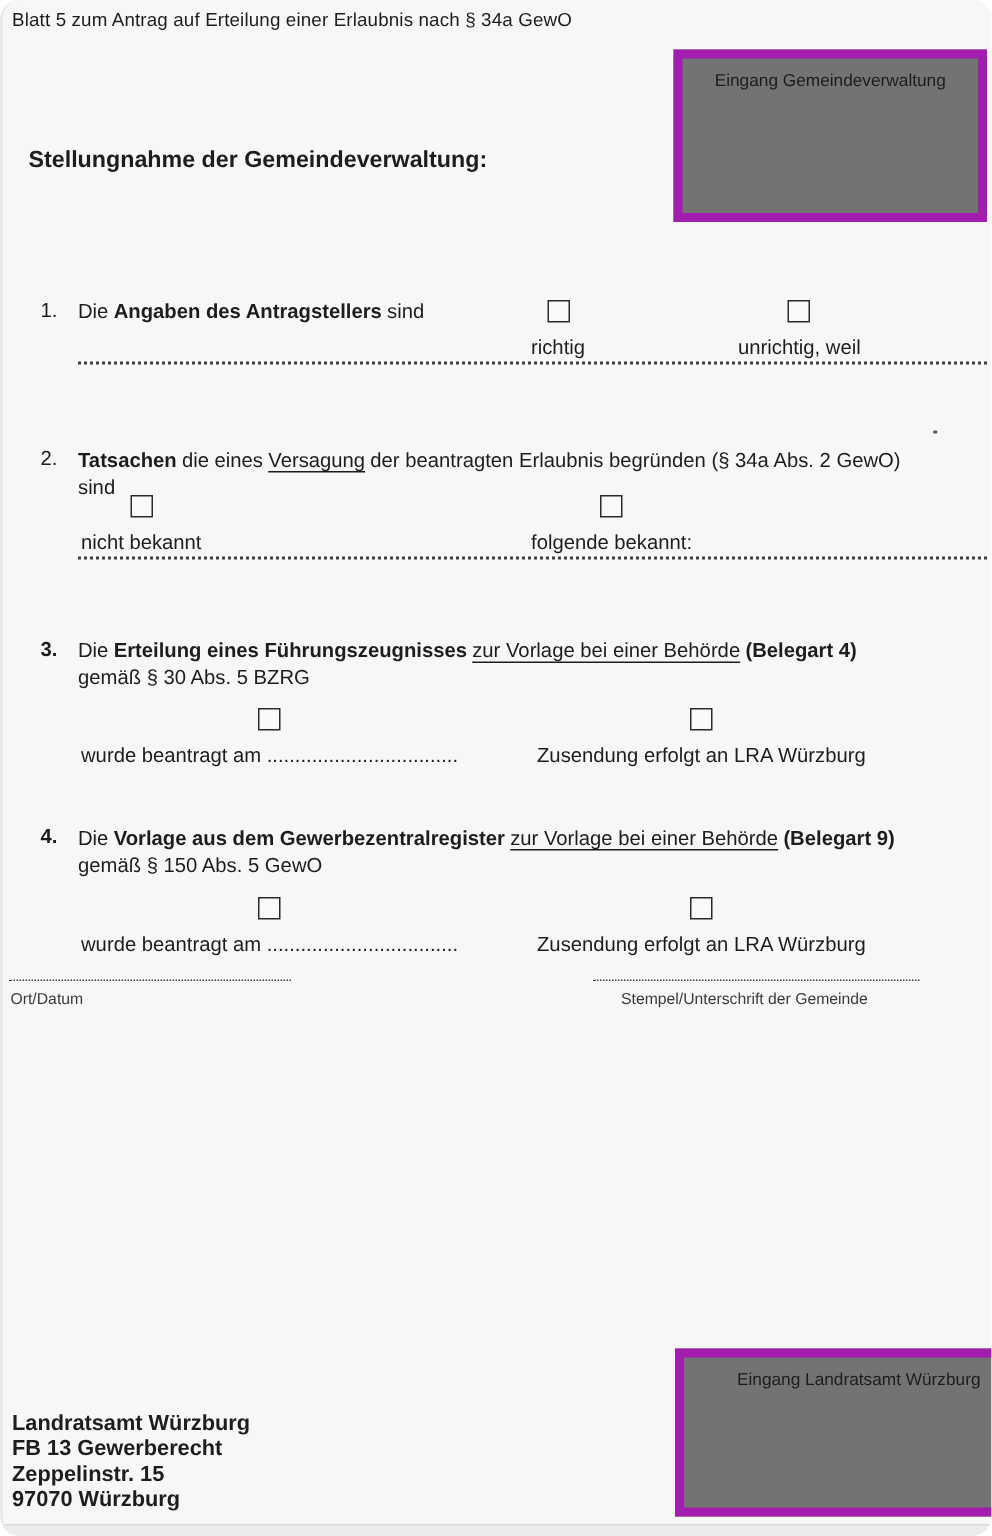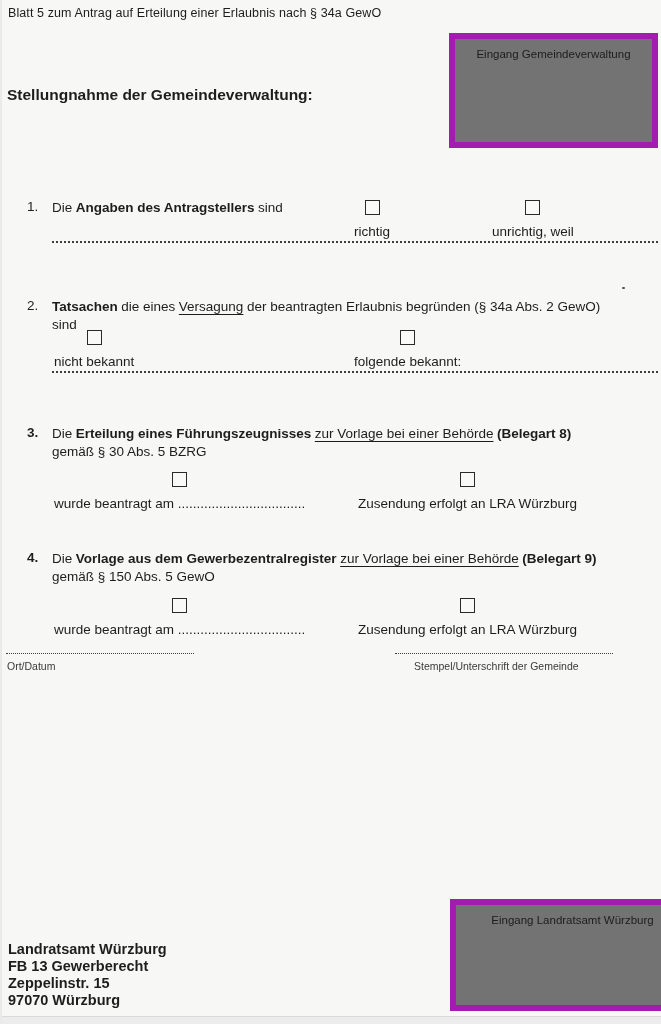--- a/index.html
+++ b/index.html
@@ -5,23 +5,24 @@
   html,body{margin:0;padding:0;background:#ffffff;}
   .page{
     position:relative;
     width:661px;height:1024px;
     background:#f7f7f5;
     font-family:"Liberation Sans","DejaVu Sans",sans-serif;
     color:#1d1d1d;
     overflow:hidden;
     border-left:2px solid #eaeae8;
     box-sizing:border-box;
+    border-radius:13px;
   }
   .hdr{position:absolute;left:6px;top:6px;font-size:12.5px;letter-spacing:.1px;}
-  .title{position:absolute;left:5px;top:86px;font-size:15.5px;font-weight:bold;margin:0;}
+  .title{position:absolute;left:5px;top:86px;font-size:15.5px;font-weight:bold;margin:12px;}
   .stamp-box{position:absolute;border:6px solid #a21caf;background:#737373;text-align:center;box-sizing:border-box;}
   .stamp-box .cap{display:inline-block;margin-top:9px;font-size:11.5px;}
   .stamp-top{left:447px;top:33px;width:209px;height:115px;}
   .stamp-bottom{left:448px;top:899px;width:245px;height:112px;}
   .item-num{position:absolute;left:25px;font-size:13.5px;}
   .item-num.b{font-weight:bold;}
   .item-text{position:absolute;left:50px;font-size:13.5px;line-height:17.5px;width:580px;}
   .seg{margin-right:.26em;}
   .seg.b{font-weight:bold;}
   .seg.u{text-decoration:underline;text-underline-offset:2.5px;}
@@ -71,21 +72,21 @@
     <span>nicht bekannt</span>
   </div>
   <div class="opt" style="left:352px;top:330px;">
     <span class="cb"></span>
     <span>folgende bekannt:</span>
   </div>
   <div class="dotline" style="left:50px;top:371px;width:606px;"></div>
 
   <span class="item-num b" style="top:425px;">3.</span>
   <div class="item-text" style="top:425px;">
-    <span class="seg">Die</span><span class="seg b">Erteilung eines Führungszeugnisses</span><span class="seg u">zur Vorlage bei einer Behörde</span><span class="seg b">(Belegart 8)</span>
+    <span class="seg">Die</span><span class="seg b">Erteilung eines Führungszeugnisses</span><span class="seg u">zur Vorlage bei einer Behörde</span><span class="seg b">(Belegart 4)</span>
     <br>
     <span class="seg">gemäß § 30 Abs. 5 BZRG</span>
   </div>
   <div class="opt" style="left:52px;top:472px;">
     <span class="cb"></span>
     <span>wurde beantragt am ..................................</span>
   </div>
   <div class="opt" style="left:356px;top:472px;">
     <span class="cb"></span>
     <span>Zusendung erfolgt an LRA Würzburg</span>

